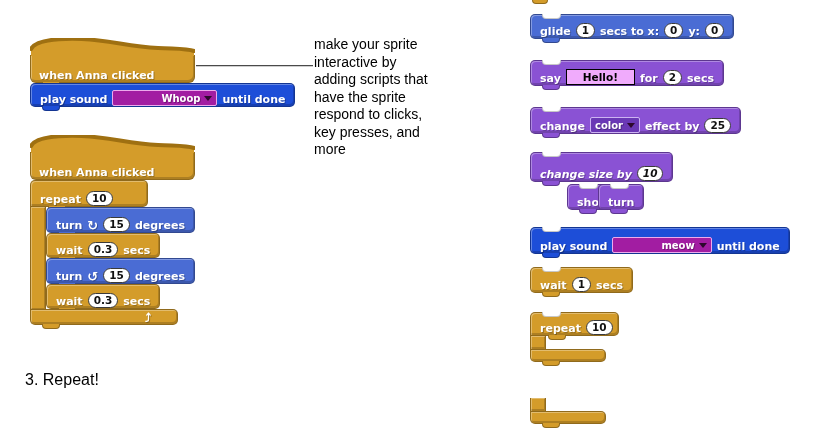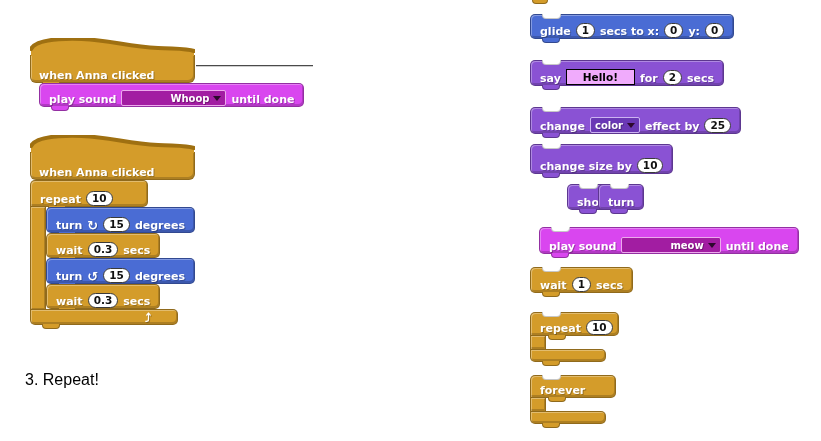--- a/index.html
+++ b/index.html
@@ -14,21 +14,21 @@
 
   
   .blk{position:absolute;display:flex;align-items:flex-end;gap:5px;padding:0 9px;
        border-radius:5px;border:1px solid rgba(0,0,0,.32);color:#fff;
        font:bold 11px "DejaVu Sans",sans-serif;text-shadow:1px 1px 0 rgba(0,0,0,.28);
        box-shadow:inset 1px 1px 0 rgba(255,255,255,.32), inset -1px -2px 0 rgba(0,0,0,.18);
        white-space:nowrap;box-sizing:border-box;}
   .c-gold{background:#d49c2a;}
   .c-blue{background:#4a6cd4;}
   .c-purple{background:#8a52d4;}
-  .c-magenta{background:#d946ef;margin-left:9px;}
+  .c-magenta{background:#1d4ed8;}
 
   .nub::after{content:"";position:absolute;bottom:-5px;left:11px;width:18px;height:5px;
        background:inherit;border:1px solid rgba(0,0,0,.32);border-top:none;
        border-radius:0 0 4px 4px;box-sizing:border-box;}
   .nub-inner::after{left:17px;}
   .notch::before{content:"";position:absolute;top:-1px;left:11px;width:19px;height:5px;
        background:#fff;border:1px solid rgba(0,0,0,.22);border-top:none;
        border-radius:0 0 4px 4px;box-sizing:border-box;}
 
   .oval{background:#fff;color:#111;text-shadow:none;border:1px solid #3a3a3a;
@@ -54,20 +54,27 @@
   .stub{position:absolute;background:#d49c2a;border:1px solid rgba(0,0,0,.32);border-top:none;
         border-radius:0 0 4px 4px;box-sizing:border-box;}
 </style>
 </head>
 <body>
 
 <div class="canvas">
 
   <div class="heading" style="left:25px;top:371px;">3. Repeat!</div>
   <div class="ann-line"></div>
+  <div class="note">make your sprite
+interactive by
+adding scripts that
+have the sprite
+respond to clicks,
+key presses, and
+more</div>
 
   <div class="blk c-gold hat-body nub" style="left:30px;top:55px;width:165px;height:28px;">
     <span>when Anna clicked</span>
   </div>
   <svg class="hat-wave" style="left:30px;top:38px;" viewBox="0 0 165 18" preserveAspectRatio="none">
     <path d="M1,18 L1,11 C5,3 25,0 52,1 C82,2.5 98,8.5 128,10 C147,11 157,10.5 164,13 L164,18 Z" fill="#d49c2a"></path>
     <path d="M1,11 C5,3 25,0 52,1 C82,2.5 98,8.5 128,10 C147,11 157,10.5 164,13" fill="none" stroke="#9f7011" stroke-width="4" stroke-linecap="round"></path>
   </svg>
   <div class="blk c-magenta nub" style="left:30px;top:83px;height:24px;">
     <span>play sound</span>
@@ -140,21 +147,21 @@
   <div class="blk c-purple notch nub" style="left:530px;top:107px;height:27px;">
     <span>change</span>
     <span class="drop drop-purple">
       <span>color</span>
       <span class="tri"></span>
     </span>
     <span>effect by</span>
     <span class="oval">25</span>
   </div>
 
-  <div class="blk c-purple notch nub" style="left:530px;top:144px;height:30px;">
+  <div class="blk c-purple notch nub" style="left:530px;top:152px;height:30px;font-style:italic;">
     <span>change size by</span>
     <span class="oval">10</span>
   </div>
 
   <div class="blk c-purple notch nub" style="left:530px;top:184px;height:26px;margin-left:37px;">
     <span>show</span>
   </div>
   <div class="blk c-purple notch nub" style="left:598px;top:184px;height:26px;">
     <span>turn</span>
   </div>
@@ -174,19 +181,16 @@
     <span>secs</span>
   </div>
 
   <div class="blk c-gold arm-top notch nub nub-inner" style="left:530px;top:312px;width:89px;height:24px;">
     <span>repeat</span>
     <span class="oval">10</span>
   </div>
   <div class="blk c-gold arm-left" style="left:530px;top:336px;width:16px;height:13px;"></div>
   <div class="blk c-gold arm-bottom nub" style="left:530px;top:349px;width:76px;height:13px;"></div>
 
-  <div class="blk c-gold arm-top notch nub nub-inner" style="left:530px;top:375px;width:86px;height:23px;">
-    <span>forever</span>
-  </div>
   <div class="blk c-gold arm-left" style="left:530px;top:398px;width:16px;height:13px;"></div>
   <div class="blk c-gold arm-bottom nub" style="left:530px;top:411px;width:76px;height:13px;"></div>
 
 </div>
 
 </body></html>

